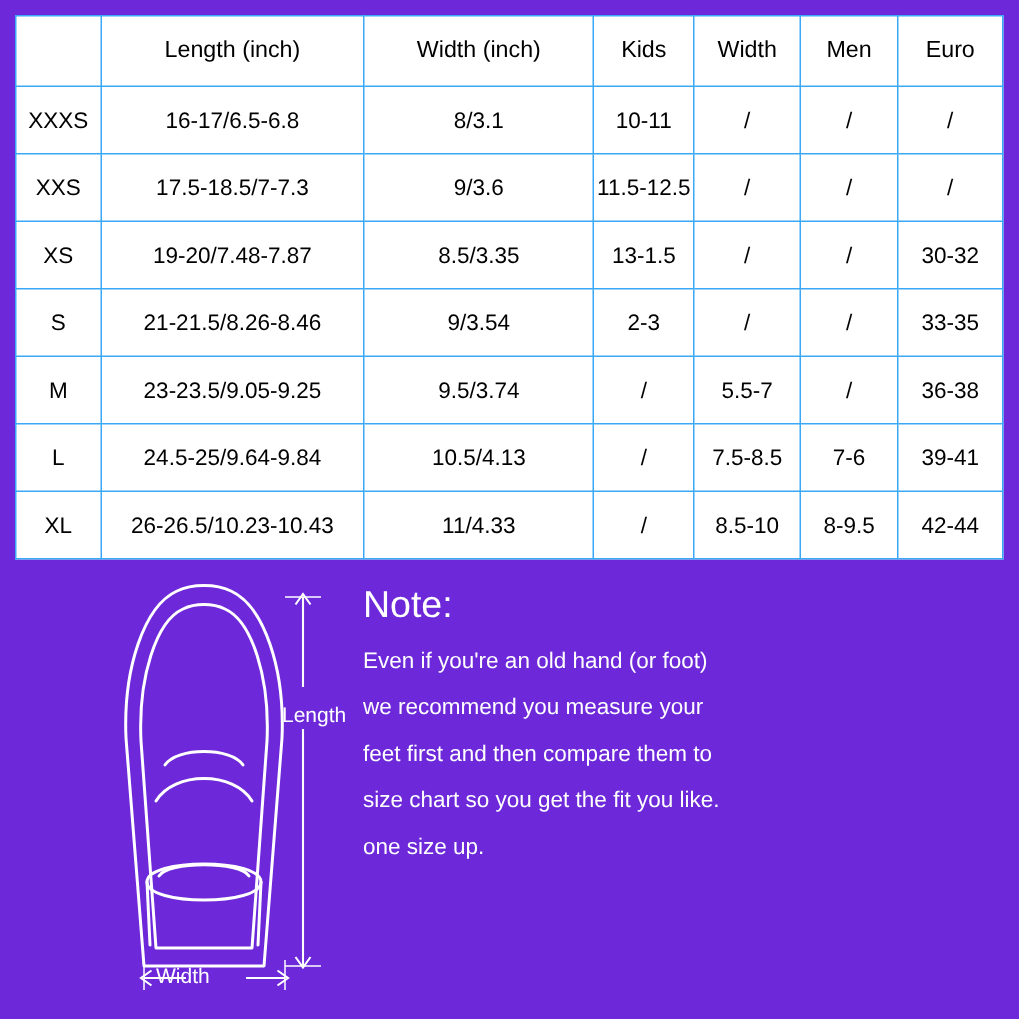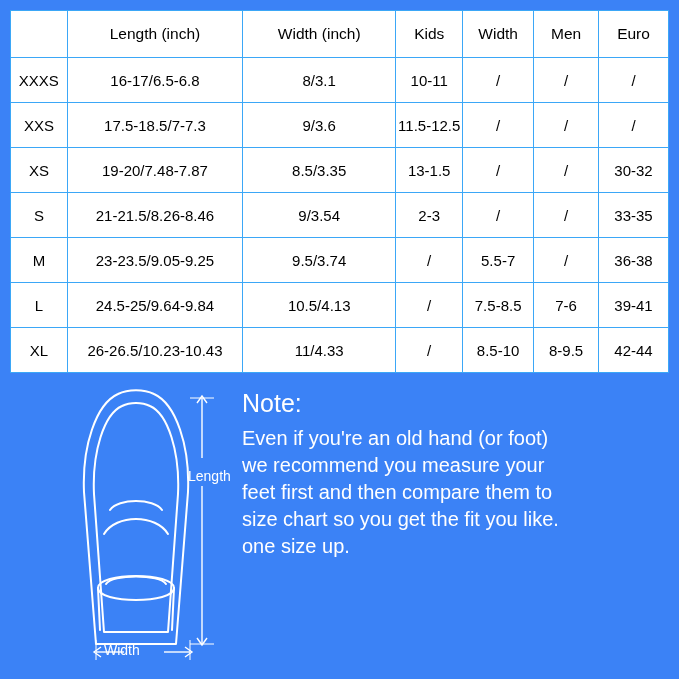--- a/index.html
+++ b/index.html
@@ -10,21 +10,21 @@
     width: 679px;
     height: 679px;
     background: #3BA7F7;
     font-family: "Liberation Sans", sans-serif;
     overflow: hidden;
   }
   .page {
     position: relative;
     width: 679px;
     height: 679px;
-    background: #3b82f6;
+    background: #6d28d9;
     box-sizing: border-box;
   }
 
   
   .chart-wrap {
     position: absolute;
     left: 10px;
     top: 10px;
     width: 659px;
   }
@@ -80,22 +80,22 @@
     width: 420px;
     color: #ffffff;
   }
   .note-title {
     font-size: 25px;
     line-height: 30px;
     margin-bottom: 12px;
     color: #ffffff;
   }
   .note-lines p {
-    margin: 0 0 10px 0;
-    font-size: 20px;
+    margin: 14px 0 10px 0;
+    font-size: 15px;
     line-height: 17px;
     color: #ffffff;
   }
 
   
   .fin-diagram {
     position: absolute;
     left: 30px;
     top: 6px;
     width: 200px;

